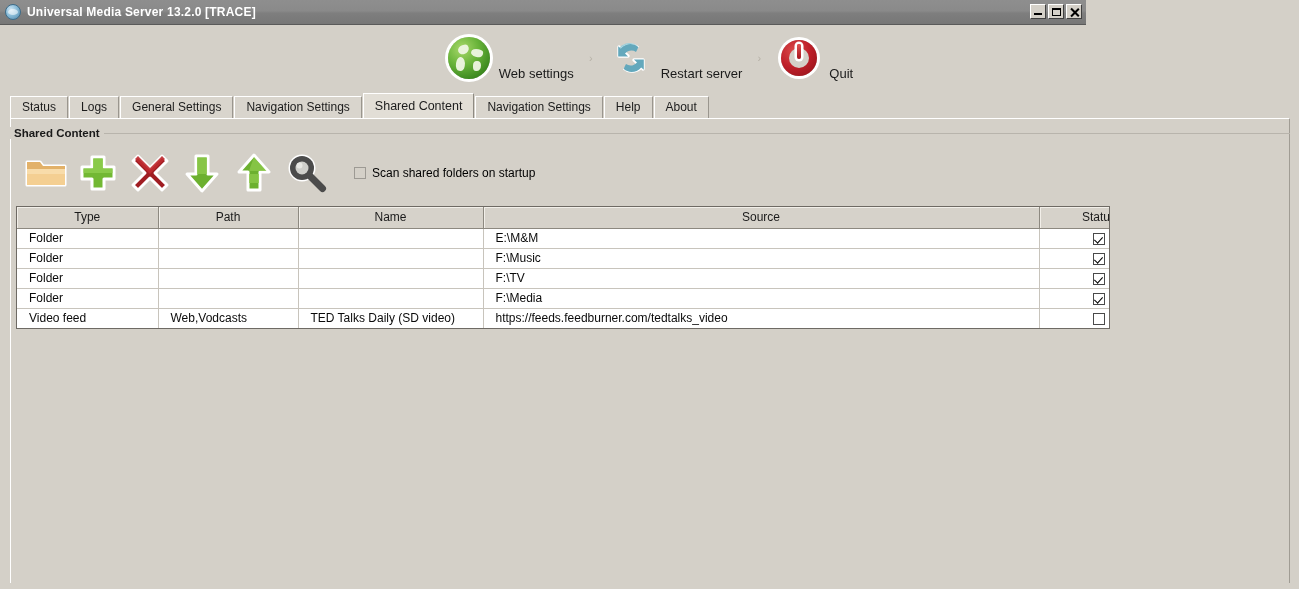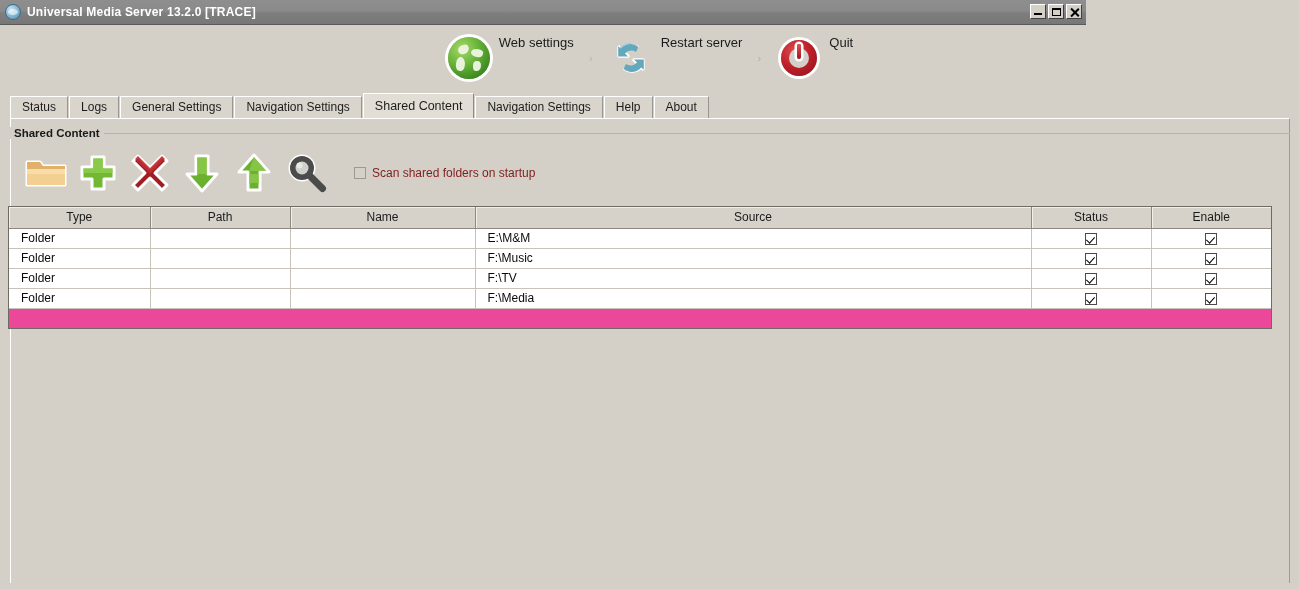--- a/index.html
+++ b/index.html
@@ -88,21 +88,21 @@
     left: 0; top: 25px;
     width: 1299px; height: 66px;
     display: flex;
     align-items: center;
     justify-content: center;
     gap: 0px;
     background: #d4d0c8;
   }
   .tool-item {
     display: flex;
-    align-items: flex-start;
+    align-items: flex-end;
     gap: 7px;
     padding: 0 8px;
     cursor: default;
   }
   .tool-label {
     font-size: 13px;
     color: #1a1a1a;
     white-space: nowrap;
   }
   .tool-sep {
@@ -250,32 +250,32 @@
   }
   .cbx {
     width: 12px; height: 12px;
     background: #d4d0c8;
     border: 1px solid #9d9a94;
     box-sizing: border-box;
     flex: none;
   }
   .startup-label {
     font-size: 12px;
-    color: #7f1d1d;
+    color: #000000;
   }
 
   
   .tablewrap {
     position: absolute;
-    left: 8px; top: 206px;
-    width: 1264px;
+    left: 16px; top: 206px;
+    width: 1094px;
     height: 123px;
     border: 1px solid #6e6a64;
     box-sizing: border-box;
-    background: #ec4899;
+    background: #c4b5fd;
     overflow: hidden;
   }
   table.grid {
     border-collapse: collapse;
     width: 100%;
     table-layout: fixed;
     font-size: 12px;
   }
   table.grid th {
     height: 21px;
@@ -520,18 +520,26 @@
             <td class="ctr"><span class="cell-cbx on"></span></td>
           </tr>
           <tr>
             <td>Folder</td>
             <td></td>
             <td></td>
             <td>F:\Media</td>
             <td class="ctr"><span class="cell-cbx on"></span></td>
             <td class="ctr"><span class="cell-cbx on"></span></td>
           </tr>
+          <tr>
+            <td>Video feed</td>
+            <td>Web,Vodcasts</td>
+            <td>TED Talks Daily (SD video)</td>
+            <td>https://feeds.feedburner.com/tedtalks_video</td>
+            <td class="ctr"><span class="cell-cbx"></span></td>
+            <td class="ctr"><span class="cell-cbx on"></span></td>
+          </tr>
         </tbody>
     </table>
   </div>
 
   <div class="bottom-strip"></div>
 </div>
 
 </body></html>

